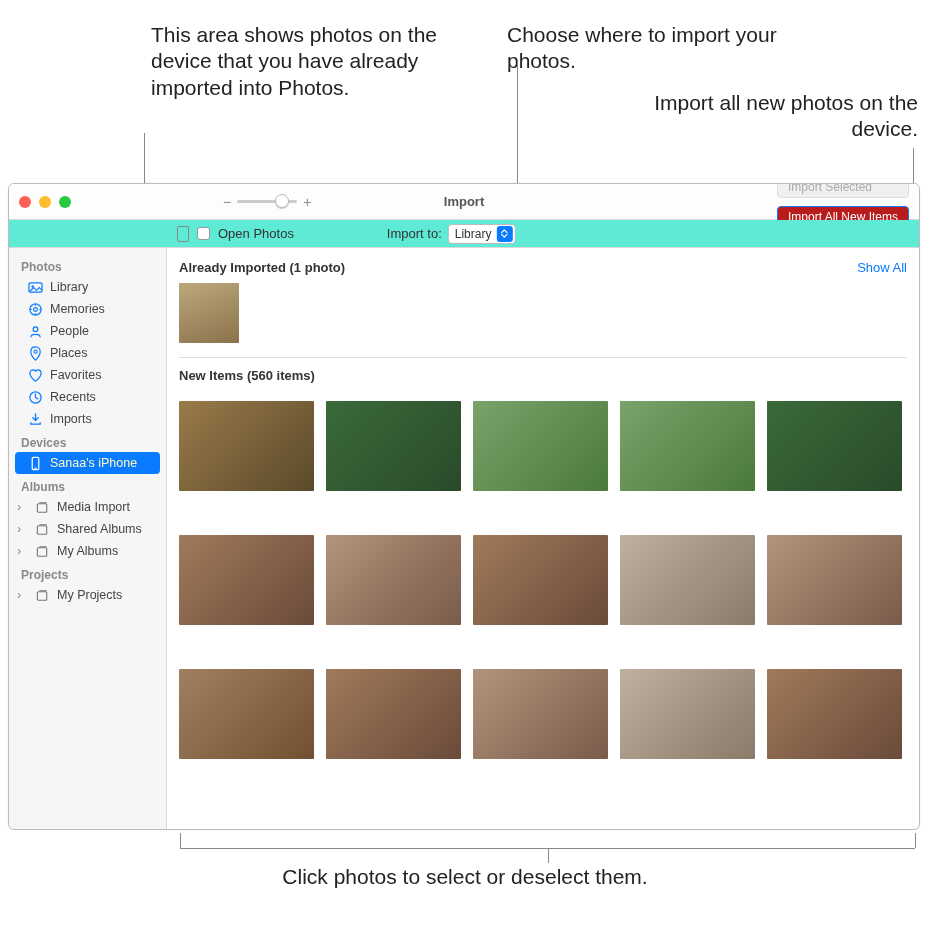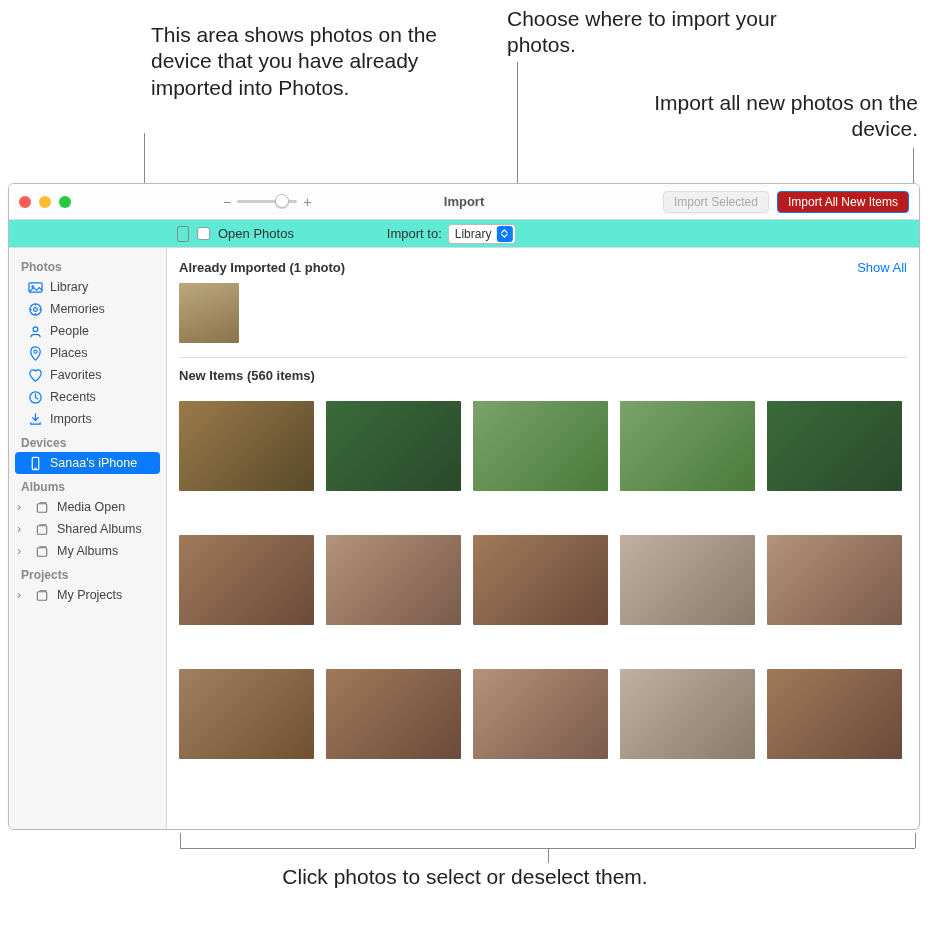--- a/index.html
+++ b/index.html
@@ -47,21 +47,21 @@
   .traffic { display: flex; gap: 8px; margin-right: 12px; }
   .traffic span { width: 12px; height: 12px; border-radius: 50%; display:block; }
   .t-close { background:#ff5f57; }
   .t-min { background:#febc2e; }
   .t-max { background:#28c840; }
   .zoom { display:flex; align-items:center; gap:6px; margin-left: 140px; }
   .zoom-minus, .zoom-plus { color:#888; font-size:14px; }
   .slider-track { width: 60px; height: 3px; background:#ccc; border-radius:2px; position:relative; }
   .slider-knob { width:14px; height:14px; background:#fff; border:1px solid #bbb; border-radius:50%; position:absolute; top:-6px; left:38px; box-shadow:0 1px 1px rgba(0,0,0,0.2);}
   .title-center { position:absolute; left:50%; transform:translateX(-50%); font-weight:600; color:#555; font-size:13px; }
-  .title-right { margin-left:auto; display:flex; gap:8px; }
+  .title-right { margin-left:auto; display:flex; gap:8px;flex-direction:column; }
   .btn { padding: 3px 10px; border-radius: 4px; font-size:12px; border:1px solid #ccc; background:#f5f5f5; color:#888; }
   .btn-disabled { background:#f0f0f0; color:#aaa; border-color:#ddd;}
   .btn-primary { background:#b91c1c; color:#fff; border-color:#0a7aff; font-weight:500;}
   .subbar {
     height: 28px;
     background:#5eead4;
     border-bottom:1px solid #d9d9d9;
     display:flex;
     align-items:center;
     padding: 0 10px 0 10px;
@@ -102,21 +102,21 @@
   .ph7 { background: linear-gradient(135deg,#a08060,#705030);}
   .ph8 { background: linear-gradient(160deg,#bda77d,#8a734a);}
   
   .bracket { position:absolute; border-top:1px solid #888;}
   .bracket-v { position:absolute; border-left:1px solid #888;}
 </style>
 </head>
 <body>
 
 <div class="callout" style="left:151px; top:22px; width:300px;">This area shows photos on the device that you have already imported into Photos.</div>
-<div class="callout" style="left:507px; top:6px; width:280px;">Choose where to import your photos.</div>
+<div class="callout" style="left:507px; top:22px; width:280px;">Choose where to import your photos.</div>
 <div class="callout" style="left:608px; top:90px; width:310px; text-align:right;">Import all new photos on the device.</div>
 <div class="callout" style="left:250px; top:864px; width:430px; text-align:center;">Click photos to select or deselect them.</div>
 
 <div class="callout-line" style="left:144px; top:133px; width:1px; height:138px;"></div>
 <div class="callout-line" style="left:144px; top:270px; width:23px; height:1px;"></div>
 <div class="callout-line" style="left:144px; top:370px; width:23px; height:1px;"></div>
 
 <div class="callout-line" style="left:517px; top:62px; width:1px; height:148px;"></div>
 <div class="callout-line" style="left:913px; top:148px; width:1px; height:48px;"></div>
 
@@ -249,21 +249,21 @@
 
       <div class="side-section">Albums</div>
       <div class="side-item">
         <span class="chevron">›</span>
         <span class="side-icon">
             <svg viewBox="0 0 16 16">
               <rect x="2.5" y="4" width="10" height="9" rx="1" fill="none" stroke="#777" stroke-width="1.2"></rect>
               <rect x="4.5" y="2.3" width="8" height="1.2" rx="0.5" fill="#777"></rect>
             </svg>
           </span>
-        <span>Media Open</span>
+        <span>Media Import</span>
       </div>
       <div class="side-item">
         <span class="chevron">›</span>
         <span class="side-icon">
             <svg viewBox="0 0 16 16">
               <rect x="2.5" y="4" width="10" height="9" rx="1" fill="none" stroke="#777" stroke-width="1.2"></rect>
               <rect x="4.5" y="2.3" width="8" height="1.2" rx="0.5" fill="#777"></rect>
             </svg>
           </span>
         <span>Shared Albums</span>

